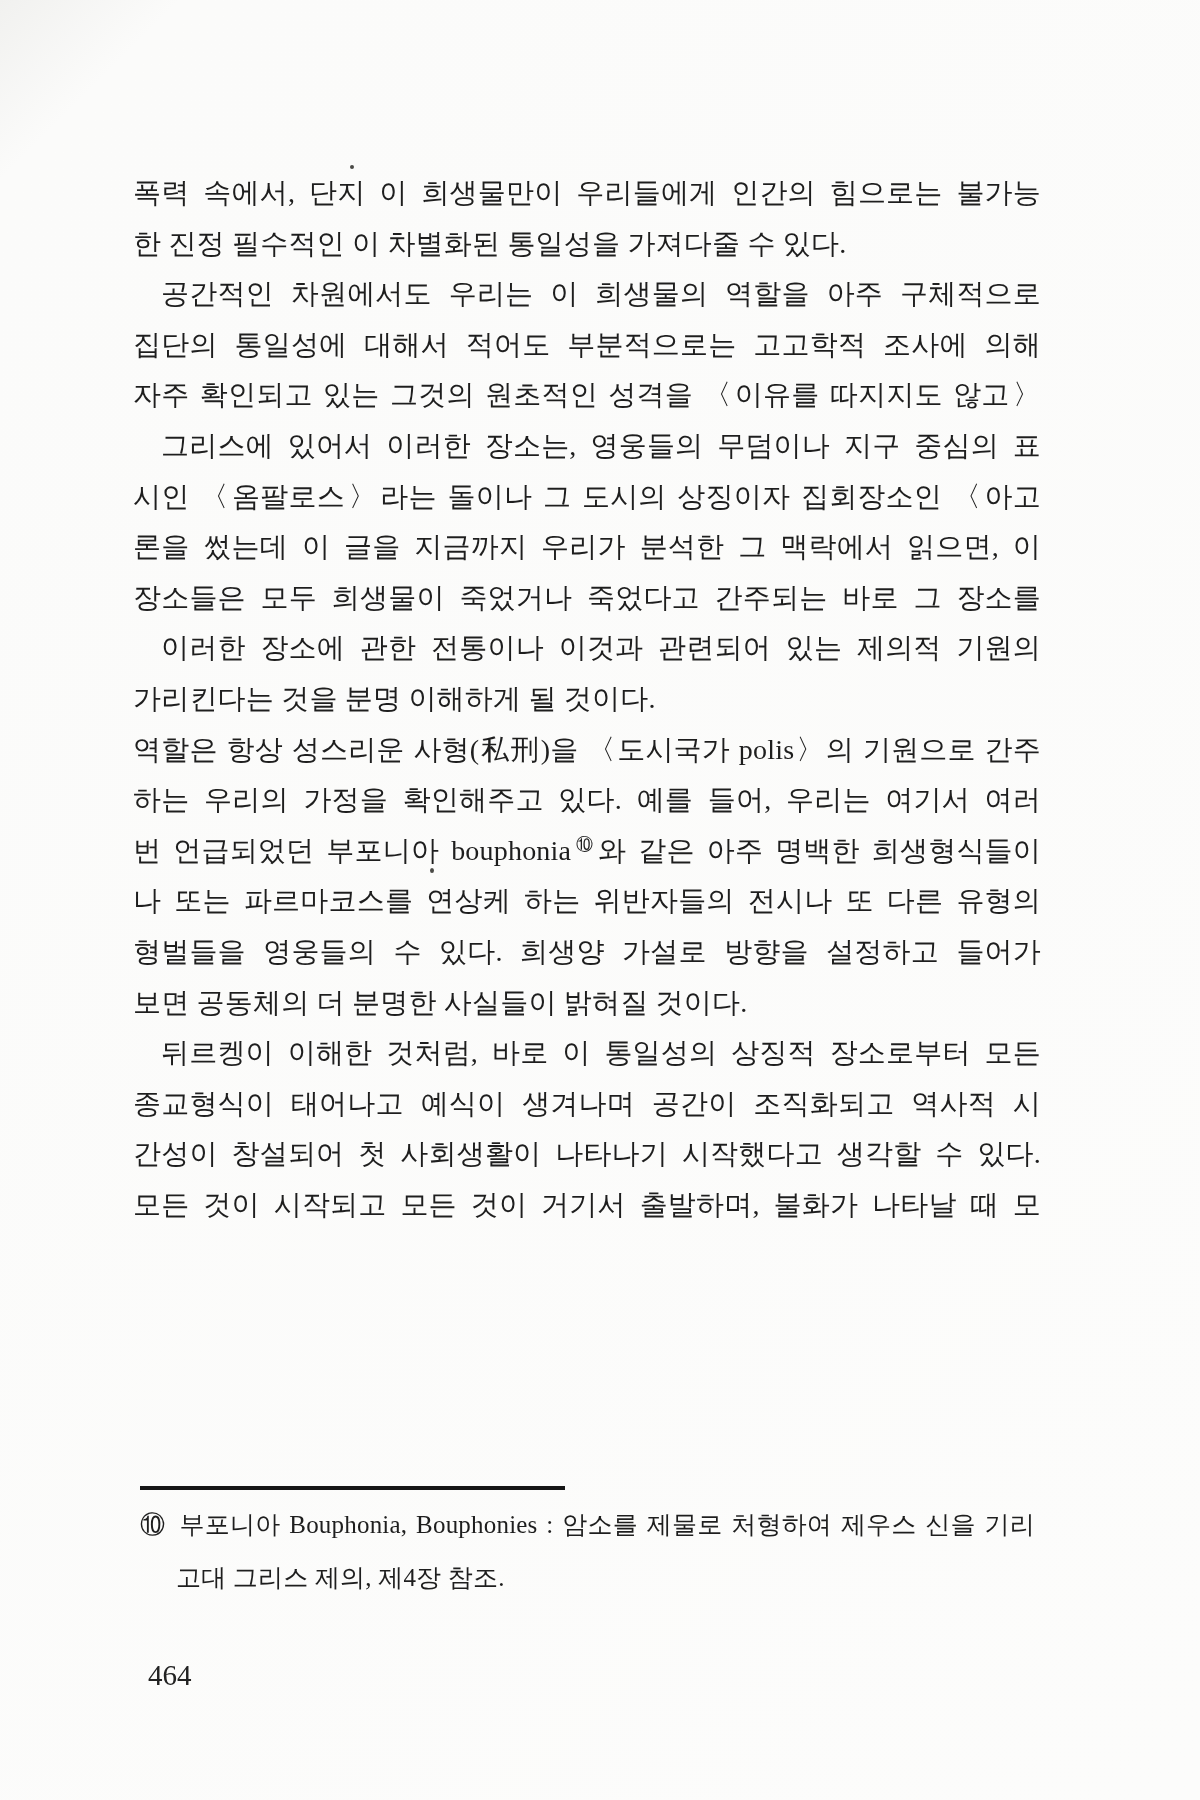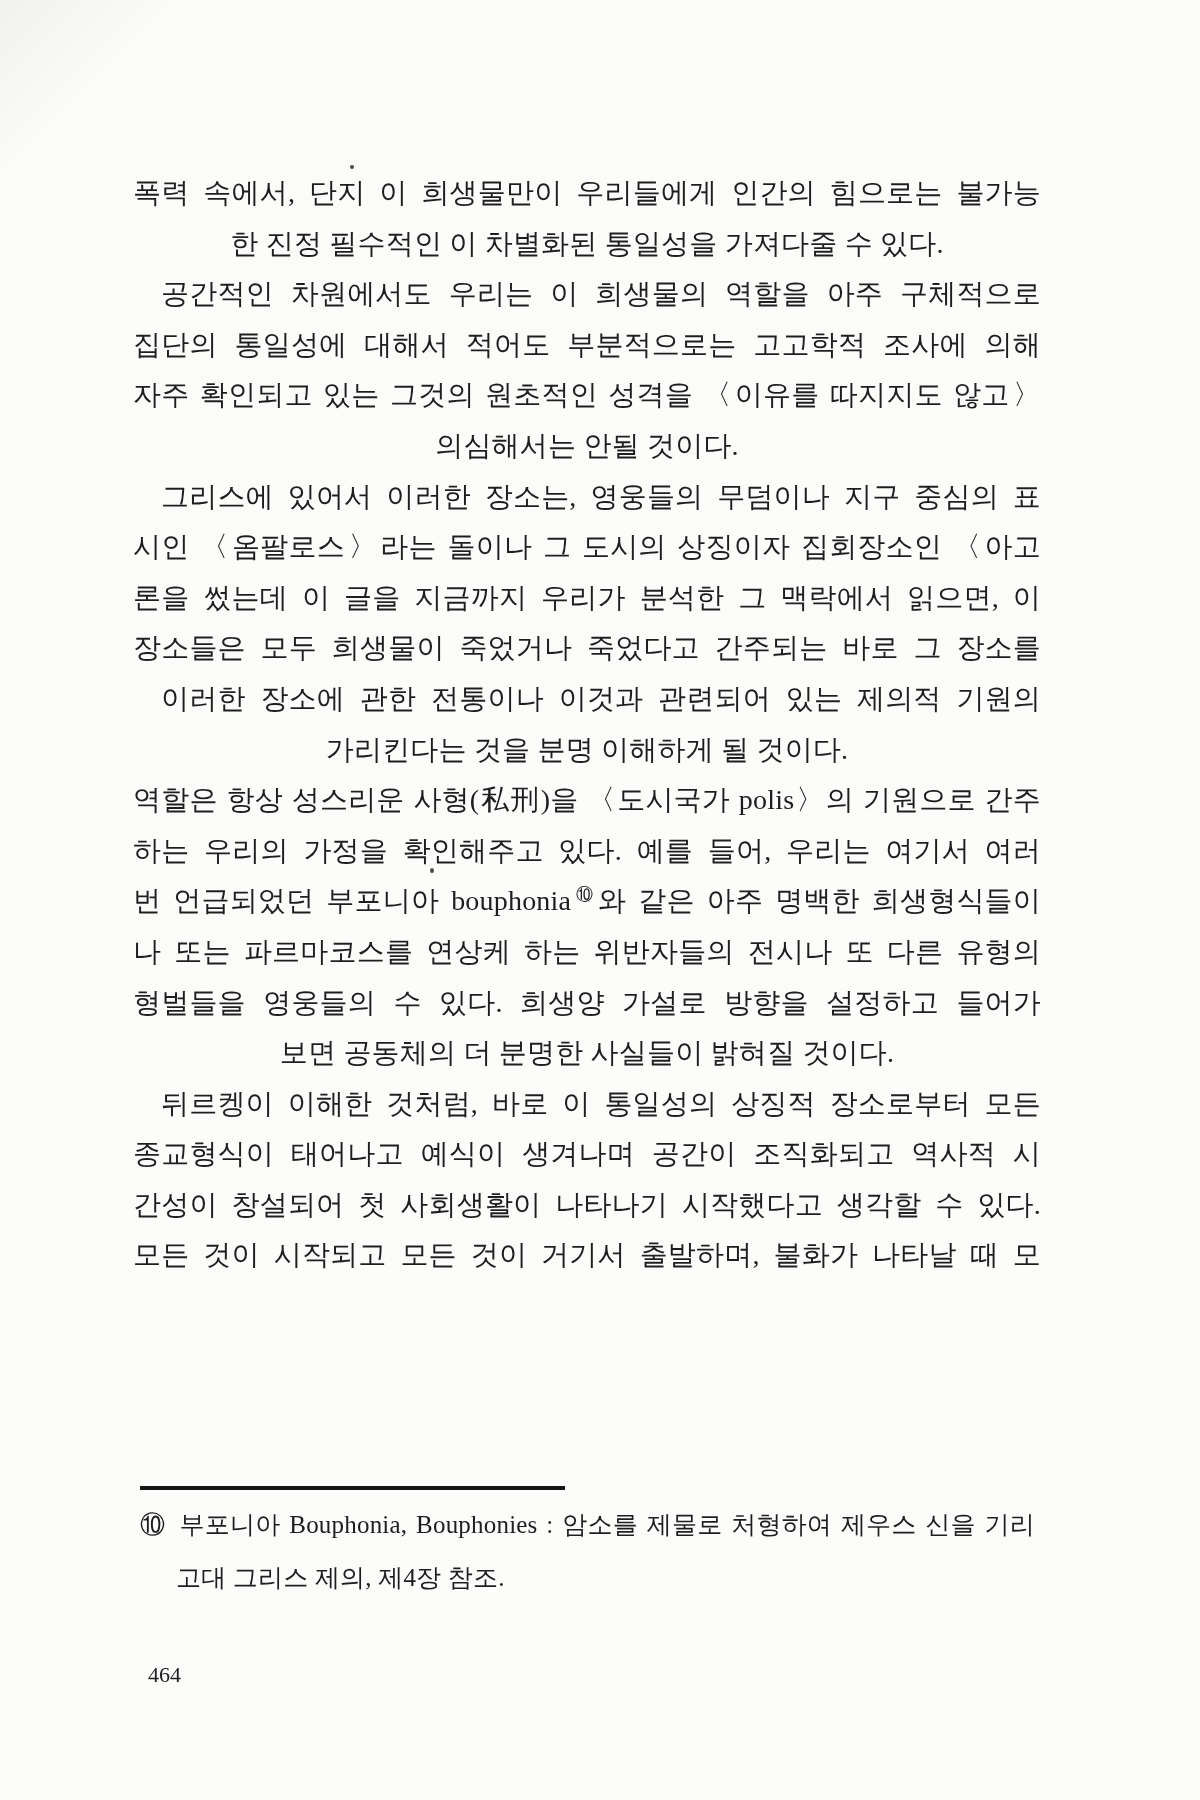--- a/index.html
+++ b/index.html
@@ -23,21 +23,21 @@
     top: 168px;
     width: 908px;
     font-size: 28px;
     letter-spacing: 0.2px;
     font-family: Liberation Serif, serif;
   }
   .line {
     height: 50.6px;
     line-height: 50.6px;
     overflow: hidden;
-    text-align: center;
+    text-align: left;
     white-space: normal;
   }
   .line.just {
     text-align: justify;
     text-align-last: justify;
   }
   .line.indent {
     text-indent: 28px;
   }
   .sup {
@@ -73,21 +73,21 @@
   .fn-line.cont {
     padding-left: 36px;
   }
   .fn-marker {
     margin-right: 12px;
   }
   .page-number {
     position: absolute;
     left: 148px;
     top: 1655px;
-    font-size: 22px;
+    font-size: 29px;
     line-height: 40px;
     color: #222;
   }
   .speck {
     position: absolute;
     background: #4a4a46;
     border-radius: 50%;
   }
   .speck.a { left: 350px; top: 165px; width: 4px; height: 4px; }
   .speck.b { left: 430px; top: 868px; width: 4px; height: 5px; }
@@ -96,21 +96,20 @@
 <body>
 
 <div class="page">
 
   <div class="body-text">
     <div class="line just">폭력 속에서, 단지 이 희생물만이 우리들에게 인간의 힘으로는 불가능</div>
     <div class="line">한 진정 필수적인 이 차별화된 통일성을 가져다줄 수 있다.</div>
     <div class="line just indent">공간적인 차원에서도 우리는 이 희생물의 역할을 아주 구체적으로</div>
     <div class="line just">집단의 통일성에 대해서 적어도 부분적으로는 고고학적 조사에 의해</div>
     <div class="line just">자주 확인되고 있는 그것의 원초적인 성격을 〈이유를 따지지도 않고〉</div>
-    <div class="line">의심해서는 안될 것이다.</div>
     <div class="line just indent">그리스에 있어서 이러한 장소는, 영웅들의 무덤이나 지구 중심의 표</div>
     <div class="line just">시인 〈옴팔로스〉라는 돌이나 그 도시의 상징이자 집회장소인 〈아고라〉</div>
     <div class="line just">론을 썼는데 이 글을 지금까지 우리가 분석한 그 맥락에서 읽으면, 이</div>
     <div class="line just">장소들은 모두 희생물이 죽었거나 죽었다고 간주되는 바로 그 장소를</div>
     <div class="line just indent">이러한 장소에 관한 전통이나 이것과 관련되어 있는 제의적 기원의</div>
     <div class="line">가리킨다는 것을 분명 이해하게 될 것이다.</div>
     <div class="line just">역할은 항상 성스리운 사형(私刑)을 〈도시국가 polis〉의 기원으로 간주</div>
     <div class="line just">하는 우리의 가정을 확인해주고 있다. 예를 들어, 우리는 여기서 여러</div>
     <div class="line just">
       <span>번 언급되었던 부포니아 bouphonia</span><span class="sup">⑩</span><span>와 같은 아주 명백한 희생형식들이</span>

